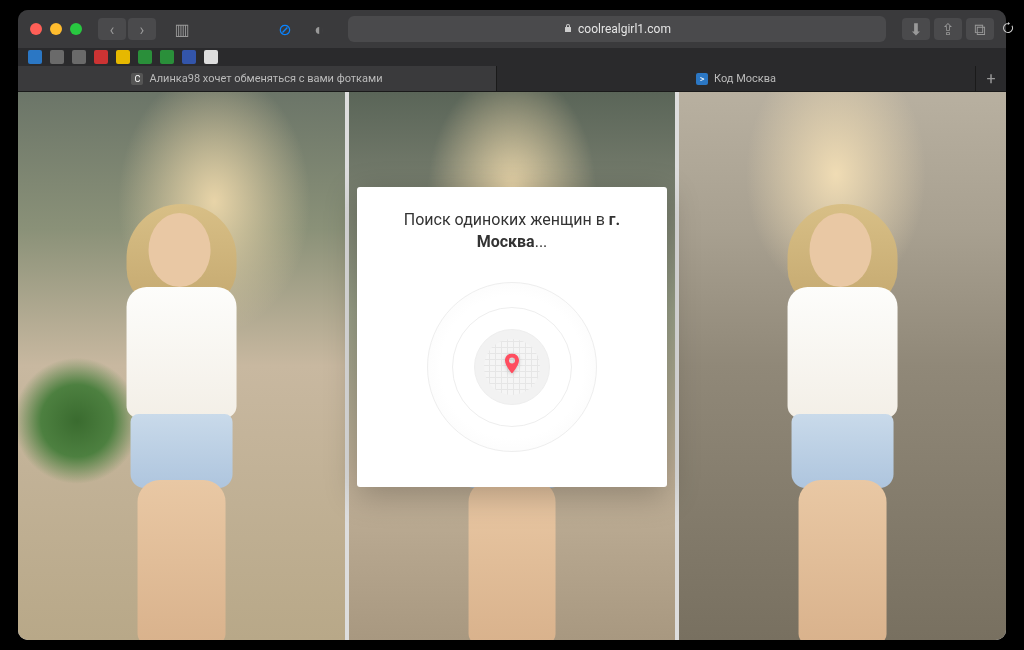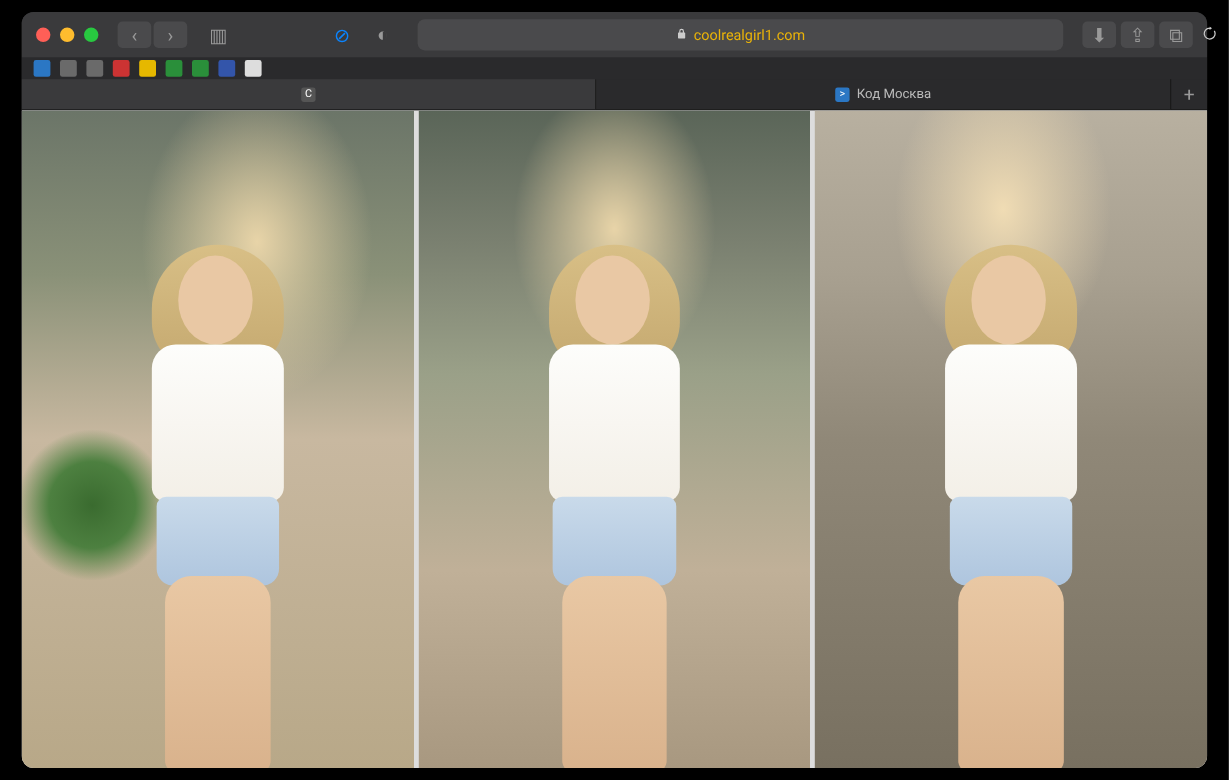--- a/index.html
+++ b/index.html
@@ -49,21 +49,21 @@
     }
     .toolbar-icon.blue { color: #0a84ff; }
     .url-bar {
       flex: 1;
       height: 26px;
       background: #4a4a4c;
       border-radius: 6px;
       display: flex;
       align-items: center;
       justify-content: center;
-      color: #eab308;
+      color: #e5e5e5;
       font-size: 12px;
       gap: 5px;
       margin: 0 8px;
     }
     .right-tools { display:flex; gap:4px; }
     .right-tool { width: 28px; height: 22px; background:#4a4a4c; border-radius:4px; display:flex; align-items:center; justify-content:center; color:#999;}
     .bookmarks-bar {
       height: 18px;
       background: #2a2a2c;
       display: flex;
@@ -278,20 +278,21 @@
       <div class="bookmark-icon" style="background: rgb(230, 184, 0);"></div>
       <div class="bookmark-icon" style="background: rgb(42, 143, 58);"></div>
       <div class="bookmark-icon" style="background: rgb(42, 143, 58);"></div>
       <div class="bookmark-icon" style="background: rgb(51, 85, 170);"></div>
       <div class="bookmark-icon" style="background: rgb(221, 221, 221);"></div>
     </div>
 
   <div class="tabs-bar" id="tabs-bar">
       <div class="tab active">
         <span class="favicon" style="background: rgb(85, 85, 85); border-radius: 2px; width: 12px; height: 12px; color: rgb(255, 255, 255);">C</span>
+        <span>Алинка98 хочет обменяться с вами фотками</span>
       </div>
       <div class="tab">
         <span class="favicon" style="background: rgb(43, 119, 196); border-radius: 2px; width: 12px; height: 12px; color: rgb(255, 255, 255);">&gt;</span>
         <span>Код Москва</span>
       </div>
       <div class="new-tab-btn">+</div>
     </div>
 
   <div class="content">
     <div class="bg-photos">
@@ -317,15 +318,31 @@
         <div class="figure">
           <div class="fig-hair"></div>
             <div class="fig-head"></div>
             <div class="fig-torso"></div>
             <div class="fig-shorts"></div>
             <div class="fig-legs"></div>
         </div>
       </div>
     </div>
 
+    <div class="modal">
+      <div class="modal-text">
+        <span>Поиск одиноких женщин в </span><span class="city"><span>г. </span><span>Москва</span></span><span>...</span>
+      </div>
+      <div class="radar">
+        <div class="radar-ring r1"></div>
+        <div class="radar-ring r2"></div>
+        <div class="radar-ring r3"></div>
+        <div class="radar-globe"></div>
+        <div class="radar-pin">
+          <svg width="16" height="20" viewBox="0 0 16 20">
+              <path d="M8 0C4 0 1 3 1 7c0 5 7 13 7 13s7-8 7-13c0-4-3-7-7-7zm0 10a3 3 0 110-6 3 3 0 010 6z" fill="#ff4d5f"></path>
+            </svg>
+        </div>
+      </div>
+    </div>
   </div>
 
 </div>
 
 </body></html>

